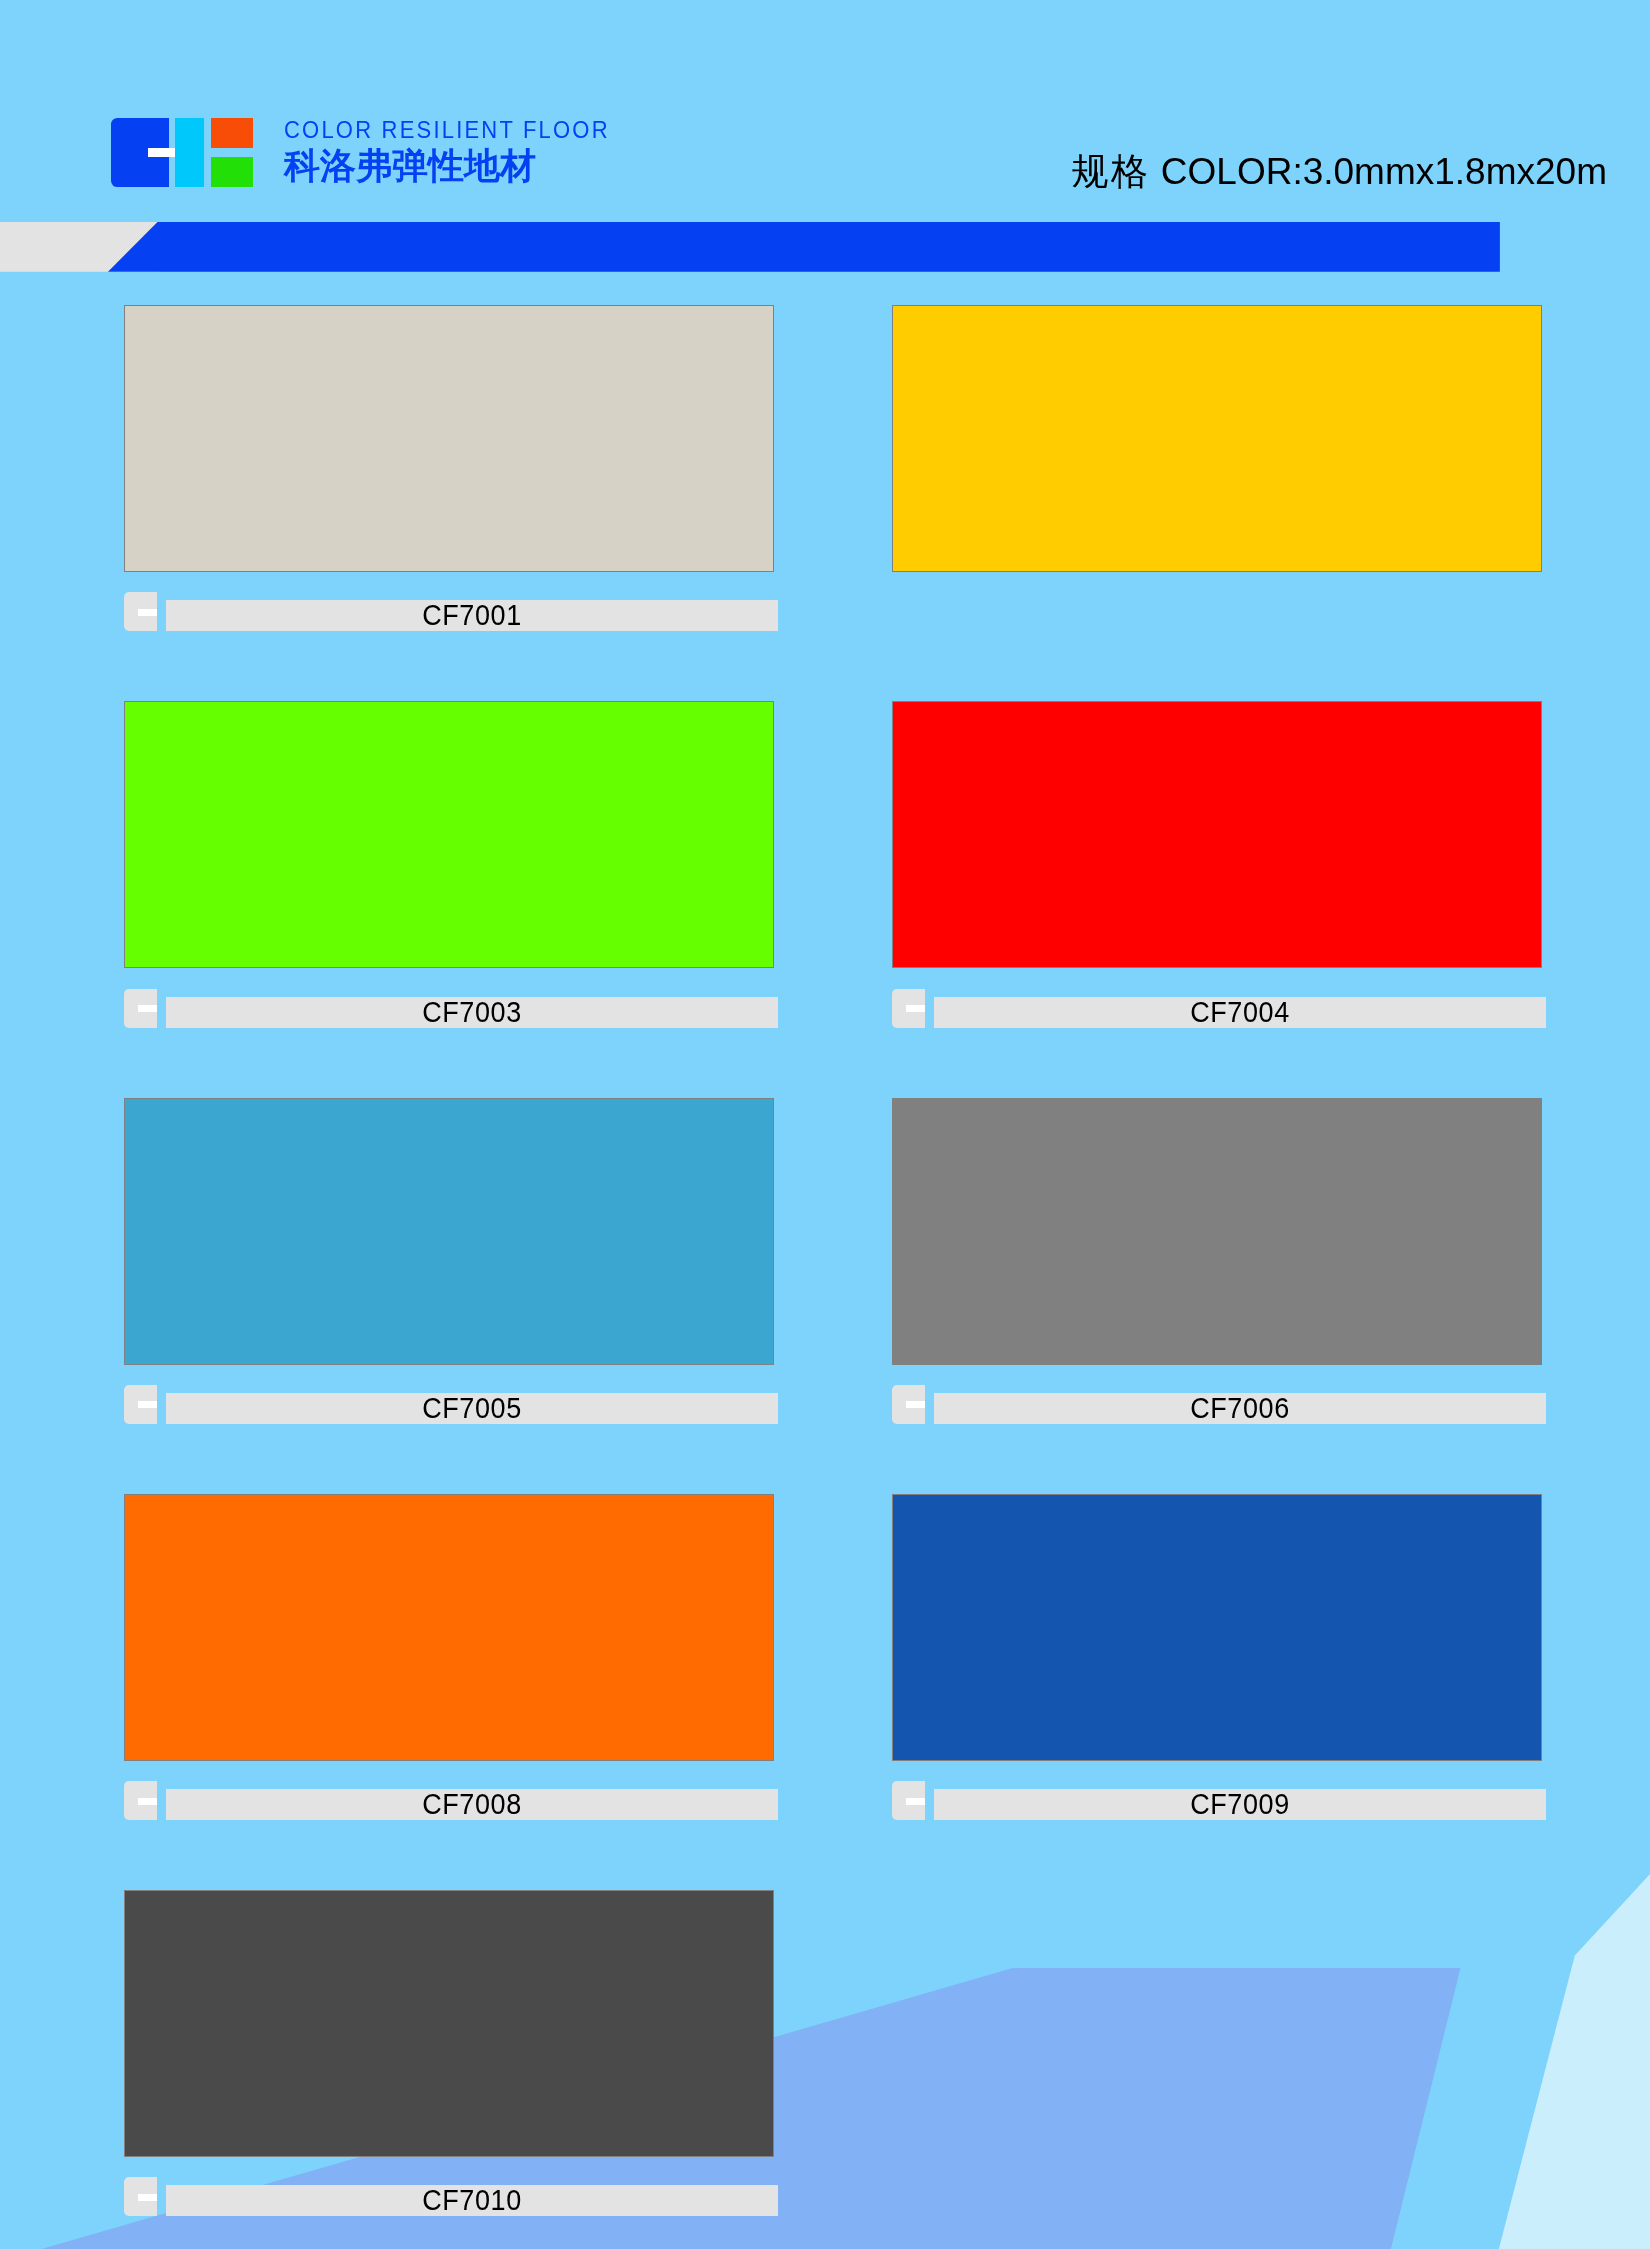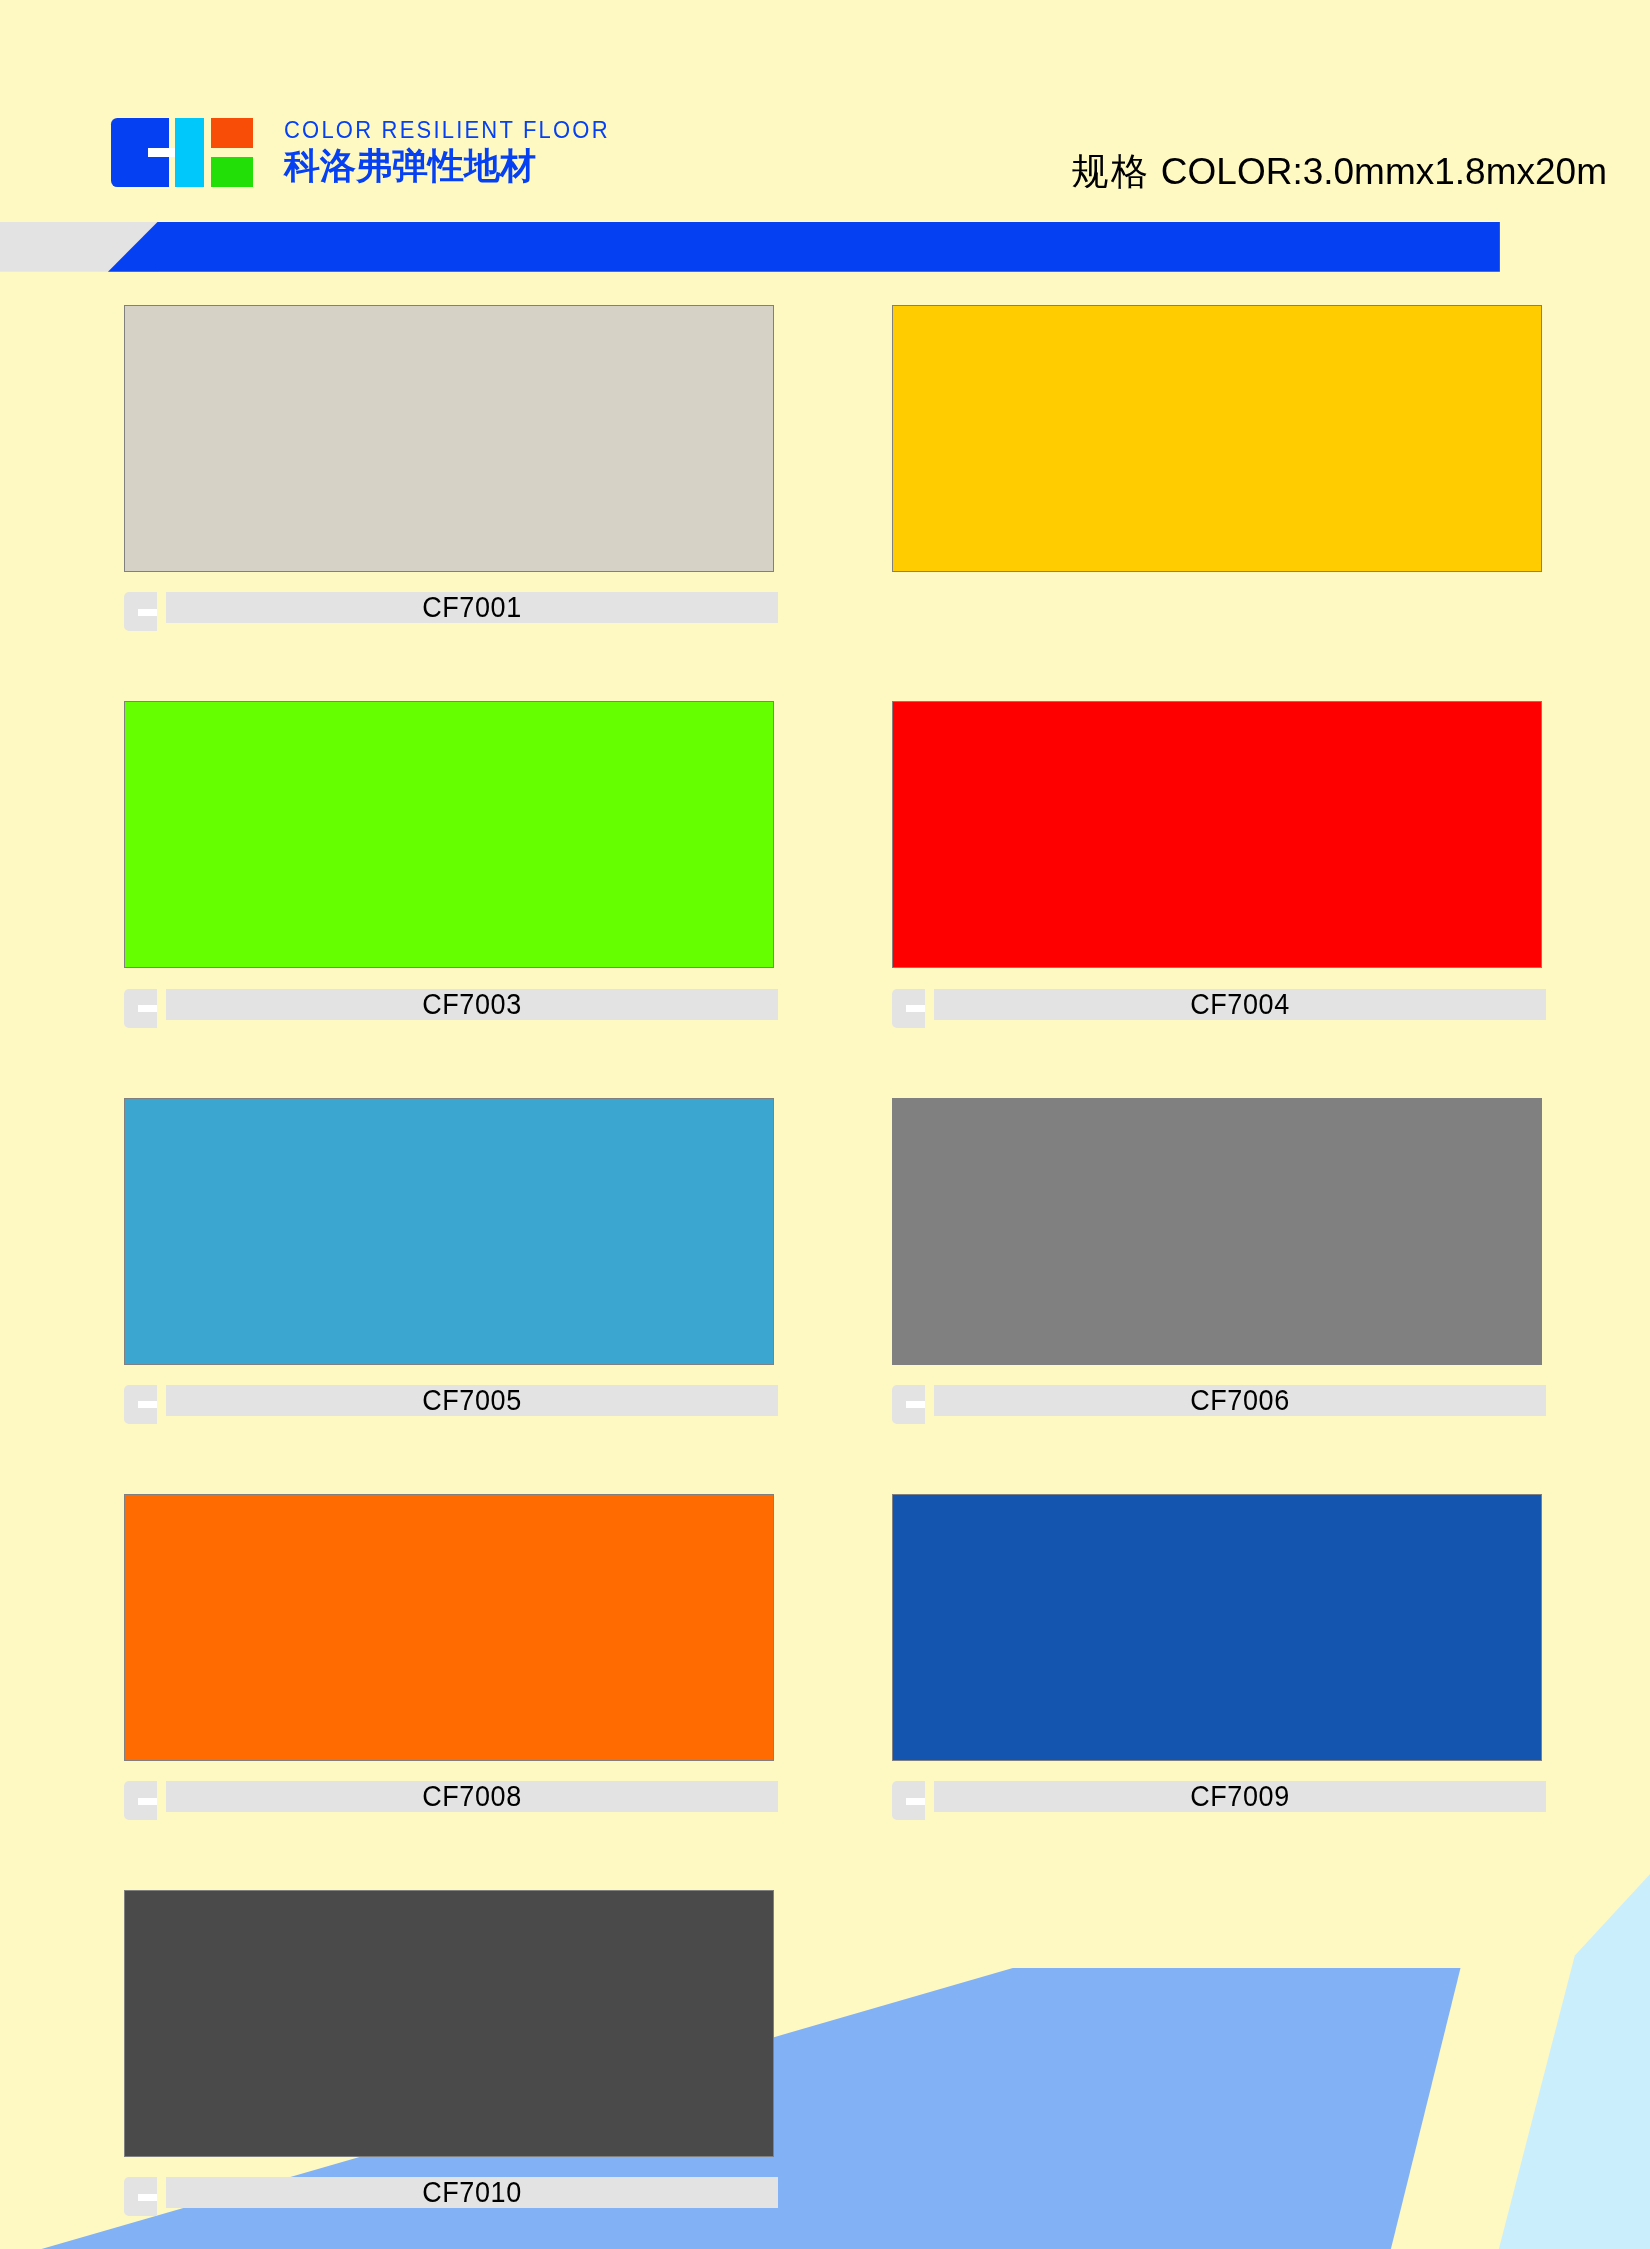--- a/index.html
+++ b/index.html
@@ -14,21 +14,21 @@
     position: relative;
     overflow: hidden;
   }
 
   
   .page {
     position: absolute;
     inset: 0;
     width: 1651px;
     height: 2250px;
-    background: #fef9c3;
+    background: #7dd3fc;
     overflow: hidden;
   }
 
   
   .deco-layer {
     position: absolute;
     left: 0;
     top: 0;
     width: 1651px;
     height: 2250px;
@@ -182,21 +182,21 @@
     height: 267px;
     border: 1.9px solid #808080;
     box-sizing: border-box;
     display: block;
   }
 
   .labelrow {
     margin-top: 20.3px;
     height: 39px;
     display: flex;
-    align-items: flex-start;
+    align-items: flex-end;
     gap: 9px;
   }
 
   .label-mark {
     position: relative;
     width: 33px;
     height: 39px;
     background: #e3e3e3;
     border-radius: 5.1px 0 0 5.1px;
     flex: none;

